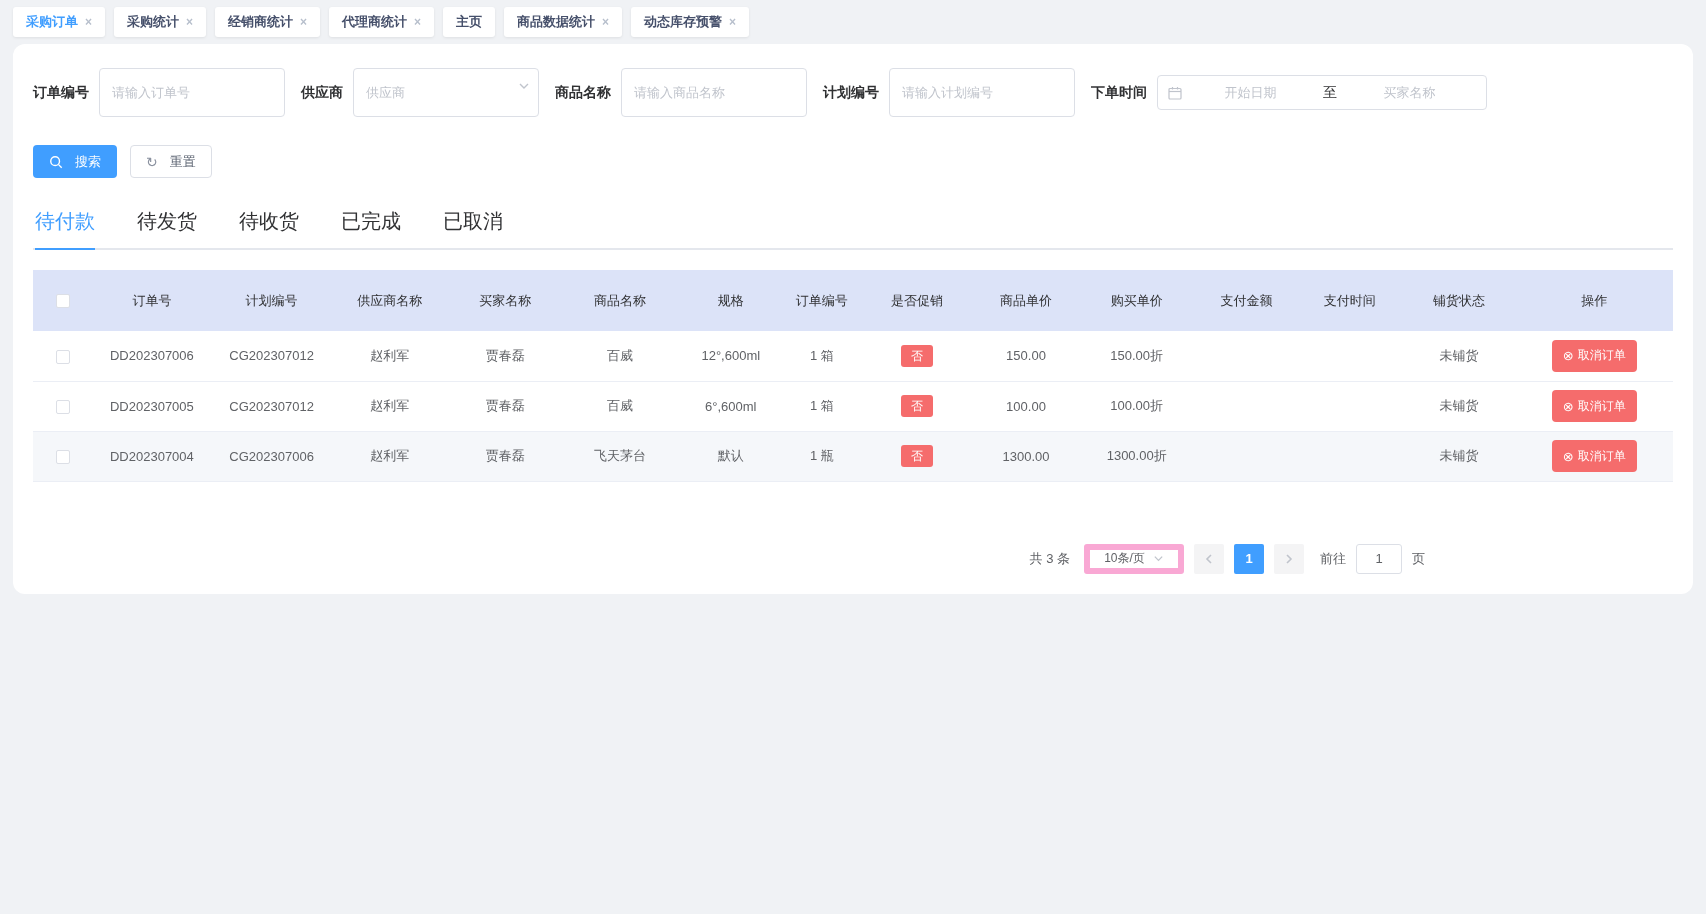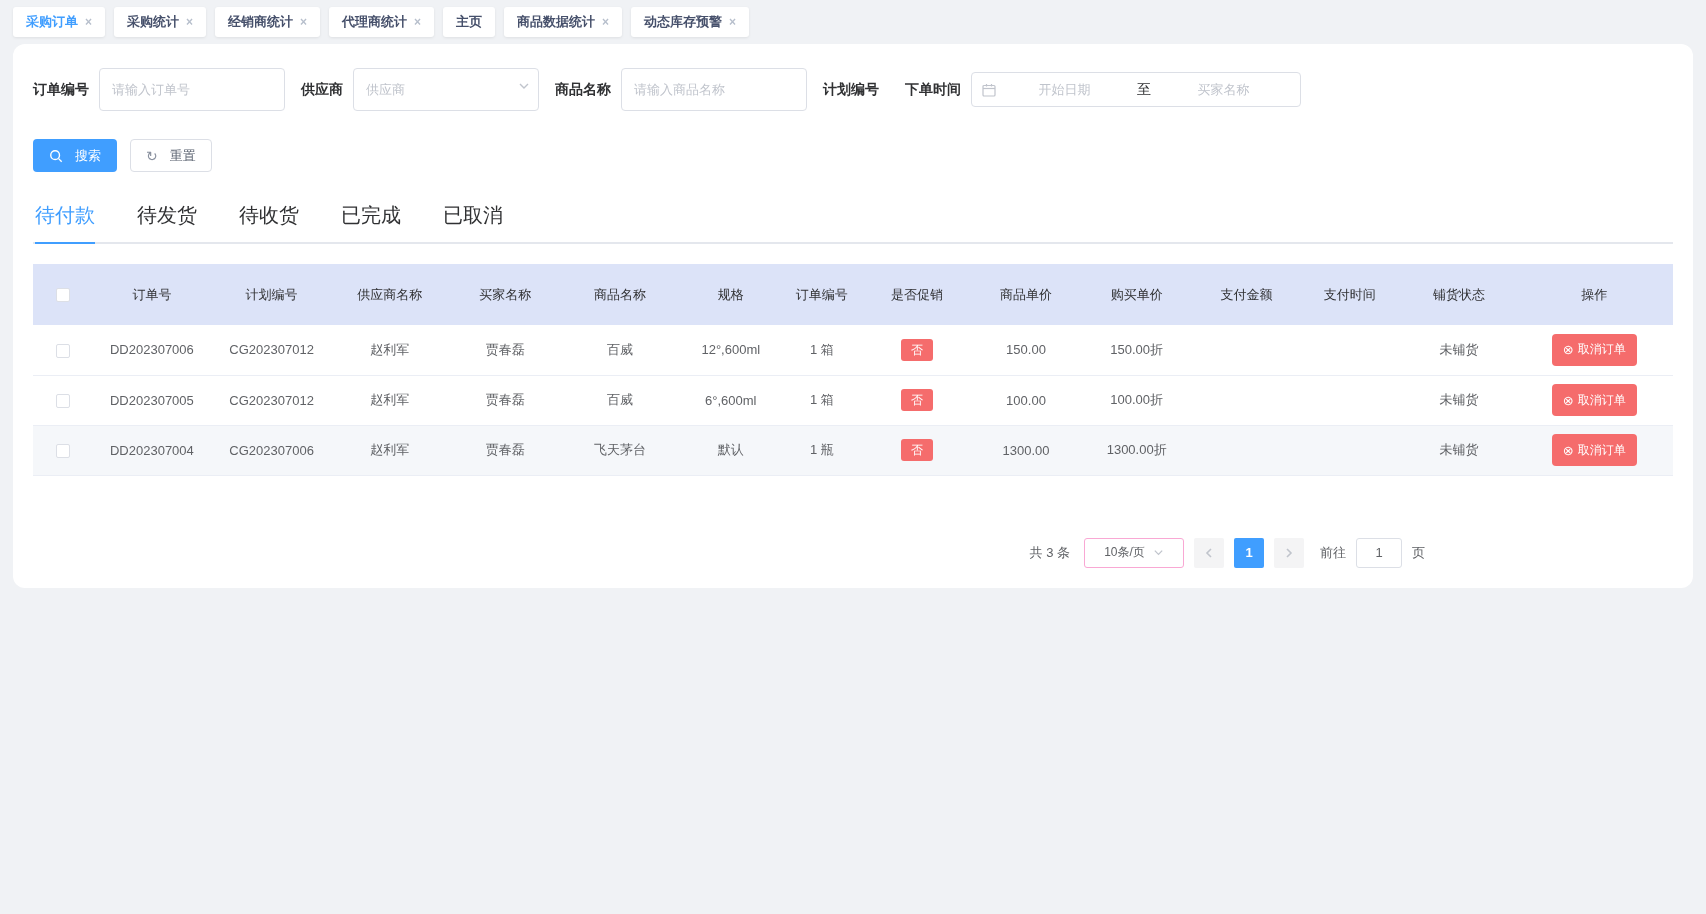--- a/index.html
+++ b/index.html
@@ -26,21 +26,21 @@
   .card {
     background:#fff; margin:0 13px; border-radius:12px;
     padding:24px 20px 20px 20px; min-height:512px;
   }
 
   
   .filters { display:flex; align-items:center; }
   .filter-item { display:flex; align-items:center; margin-right:16px; }
   .filter-label { font-weight:bold; font-size:14px; margin-right:10px; white-space:nowrap; color:#303133; }
   .el-input {
-    height:43px; width:186px; border:1px solid #DCDFE6; border-radius:4px;
+    height:49px; width:186px; border:1px solid #DCDFE6; border-radius:4px;
     padding:0 12px; font-size:13px; color:#3b82f6; outline:none;
     font-family:"Liberation Sans","DejaVu Sans",sans-serif; background:#fff;
   }
   .el-input::placeholder { color:#C0C4CC; }
   .select-wrap { position:relative; }
   .select-wrap .el-input { padding-right:28px; cursor:pointer; }
   .select-caret { position:absolute; right:9px; top:11px; pointer-events:none; }
   .date-range {
     display:flex; align-items:center; height:35px; width:330px;
     border:1px solid #DCDFE6; border-radius:4px; padding:8px 10px;
@@ -94,21 +94,21 @@
   }
   .cancel-ic { font-size:13px; line-height:1; }
 
   
   .pagination {
     display:flex; align-items:center; justify-content:flex-end;
     margin-top:62px; padding-right:248px; font-size:13px; color:#606266; gap:10px;
   }
   .pg-total { margin-right:4px; }
   .pg-size {
-    position:relative; width:100px; height:30px; border:1px solid #f9a8d4; border-radius:3px;
+    position:relative; width:100px; height:30px; border:6px solid #f9a8d4; border-radius:3px;
     display:flex; align-items:center; justify-content:center; gap:8px; color:#606266;
     font-size:12px; cursor:pointer; background:#fff;
   }
   .pg-btn {
     width:30px; height:30px; border-radius:2px; background:#F4F4F5;
     display:flex; align-items:center; justify-content:center; cursor:pointer; border:none;
   }
   .pg-page {
     min-width:30px; height:30px; border-radius:2px; background:#409EFF; color:#fff;
     display:flex; align-items:center; justify-content:center; font-size:13px; cursor:pointer;
@@ -170,20 +170,21 @@
             </svg>
         </span>
       </div>
     </div>
     <div class="filter-item">
       <span class="filter-label">商品名称</span>
       <input class="el-input" type="text" placeholder="请输入商品名称" style="">
     </div>
     <div class="filter-item">
       <span class="filter-label">计划编号</span>
+      <input class="el-input" type="text" placeholder="请输入计划编号" style="">
     </div>
     <div class="filter-item">
       <span class="filter-label">下单时间</span>
       <div class="date-range">
         <span class="cal-icon">
           <svg width="14" height="14" viewBox="0 0 14 14">
               <rect x="1" y="2.5" width="12" height="10.5" rx="1" fill="none" stroke="#C0C4CC" stroke-width="1.2"></rect>
               <line x1="1" y1="5.5" x2="13" y2="5.5" stroke="#C0C4CC" stroke-width="1.2"></line>
               <line x1="4.5" y1="1" x2="4.5" y2="3.5" stroke="#C0C4CC" stroke-width="1.2"></line>
               <line x1="9.5" y1="1" x2="9.5" y2="3.5" stroke="#C0C4CC" stroke-width="1.2"></line>

